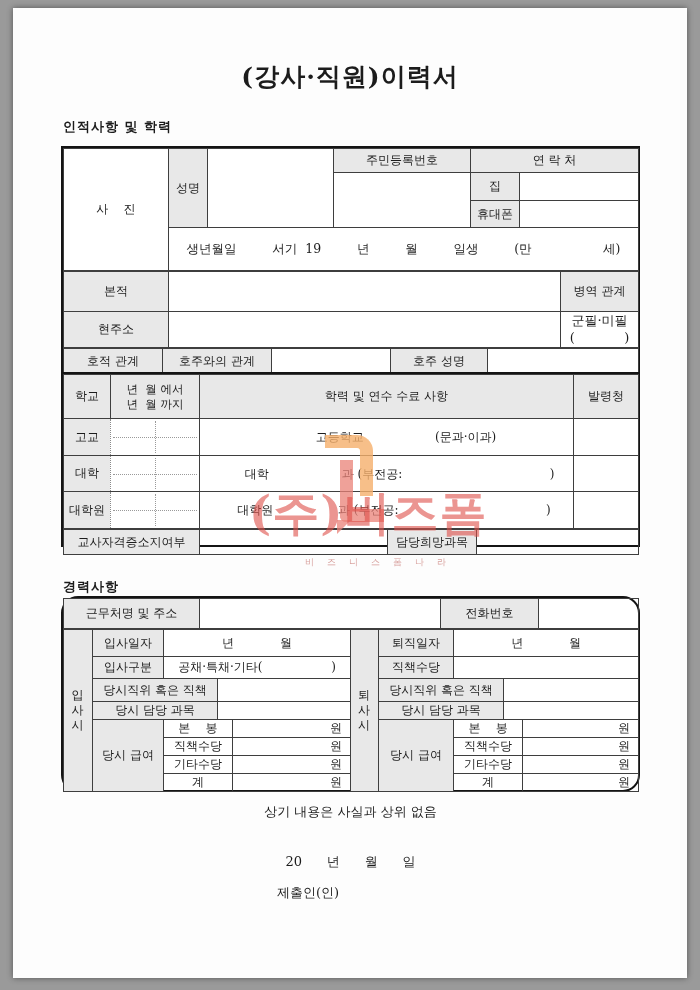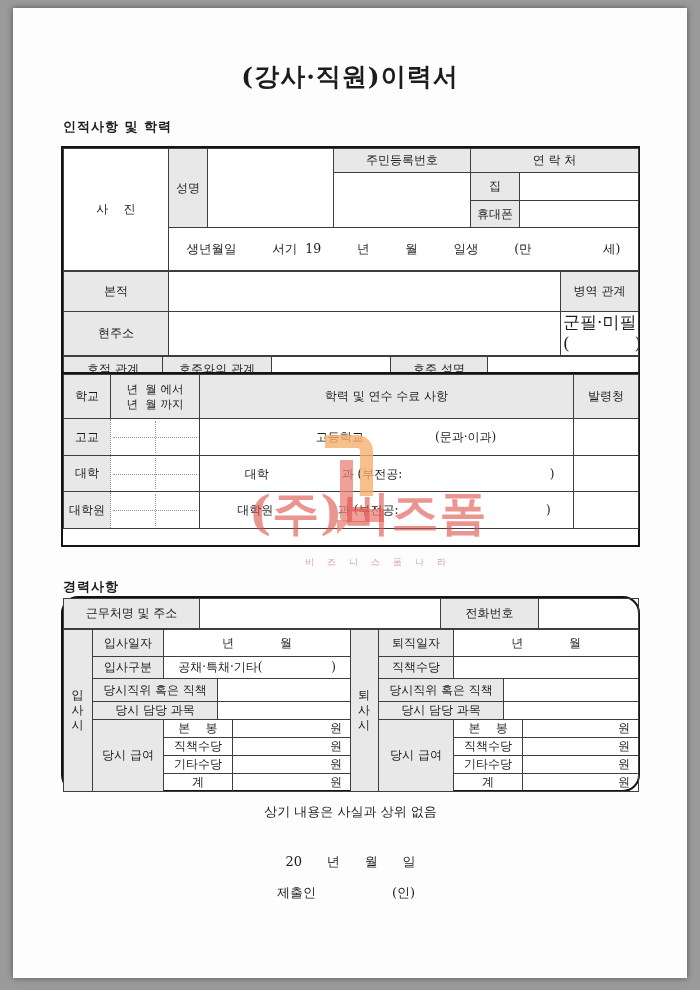--- a/index.html
+++ b/index.html
@@ -33,21 +33,21 @@
        border-left:13px solid #ea8278;border-bottom:13px solid #ea8278;
        border-radius:0 0 0 6px;opacity:.75;}
   .wmtail{position:absolute;left:324px;top:512px;width:0;height:0;
        border-left:14px solid #ea8278;border-bottom:14px solid transparent;opacity:.75;}
   .wm-text{position:absolute;left:236px;top:474px;font-size:47px;font-weight:bold;
        color:#df4f49;opacity:.6;letter-spacing:1px;white-space:pre;}
   .wm-sub{position:absolute;left:292px;top:548px;font-size:9px;letter-spacing:13px;
        color:#cf8a86;opacity:.8;white-space:pre;}
   
   .foot{position:absolute;left:50px;width:575px;text-align:center;font-size:13px;}
-  .submit-row{position:absolute;left:264px;top:876px;display:flex;gap:76px;font-size:13px;}
+  .submit-row{position:absolute;left:264px;top:876px;display:flex;font-size:13px;}
 </style>
 </head>
 <body>
 
 <div class="stage">
  <div class="page">
 
   <h1 class="title">(강사·직원)이력서</h1>
 
   <div class="sec-h" style="top:110px;">인적사항 및 학력</div>
@@ -92,21 +92,21 @@
           </colgroup>
       <tbody>
             <tr style="height:40px;">
         <td class="sh">본적</td>
         <td></td>
         <td class="sh">병역 관계</td>
       </tr>
       <tr style="height:36px;">
         <td class="sh">현주소</td>
         <td></td>
-        <td class="pre" style="font-size:17px;">군필·미필
+        <td class="pre" style="font-size:13px;">군필·미필
 (            )</td>
       </tr>
     </tbody>
         </table>
     <table class="frm" style="height:26px;">
       <colgroup>
             <col style="width:99px">
             <col style="width:109px">
             <col style="width:119px">
             <col style="width:97px">
@@ -173,20 +173,36 @@
               </td>
         <td class="rel">
           <span class="spn" style="left:10%;">대학원</span>
           <span class="spn" style="left:37%;">과 (부전공:</span>
           <span class="spn" style="right:6%;">)</span>
         </td>
         <td></td>
       </tr>
     </tbody>
         </table>
+    <table class="frm" style="height:25px;">
+      <colgroup>
+            <col style="width:136px">
+            <col style="width:188px">
+            <col style="width:89px">
+            <col style="width:162px">
+          </colgroup>
+      <tbody>
+            <tr style="height:25px;">
+        <td class="sh">교사자격증소지여부</td>
+        <td></td>
+        <td class="sh">담당희망과목</td>
+        <td></td>
+      </tr>
+    </tbody>
+        </table>
   </div>
 
   <div class="sec-h" style="top:570px;">경력사항</div>
 
   <div class="wrap" style="top:588px;height:196px;border-radius:17px;">
     <table class="frm" style="height:30px;">
       <colgroup>
             <col style="width:136px">
             <col style="width:241px">
             <col style="width:98px">

